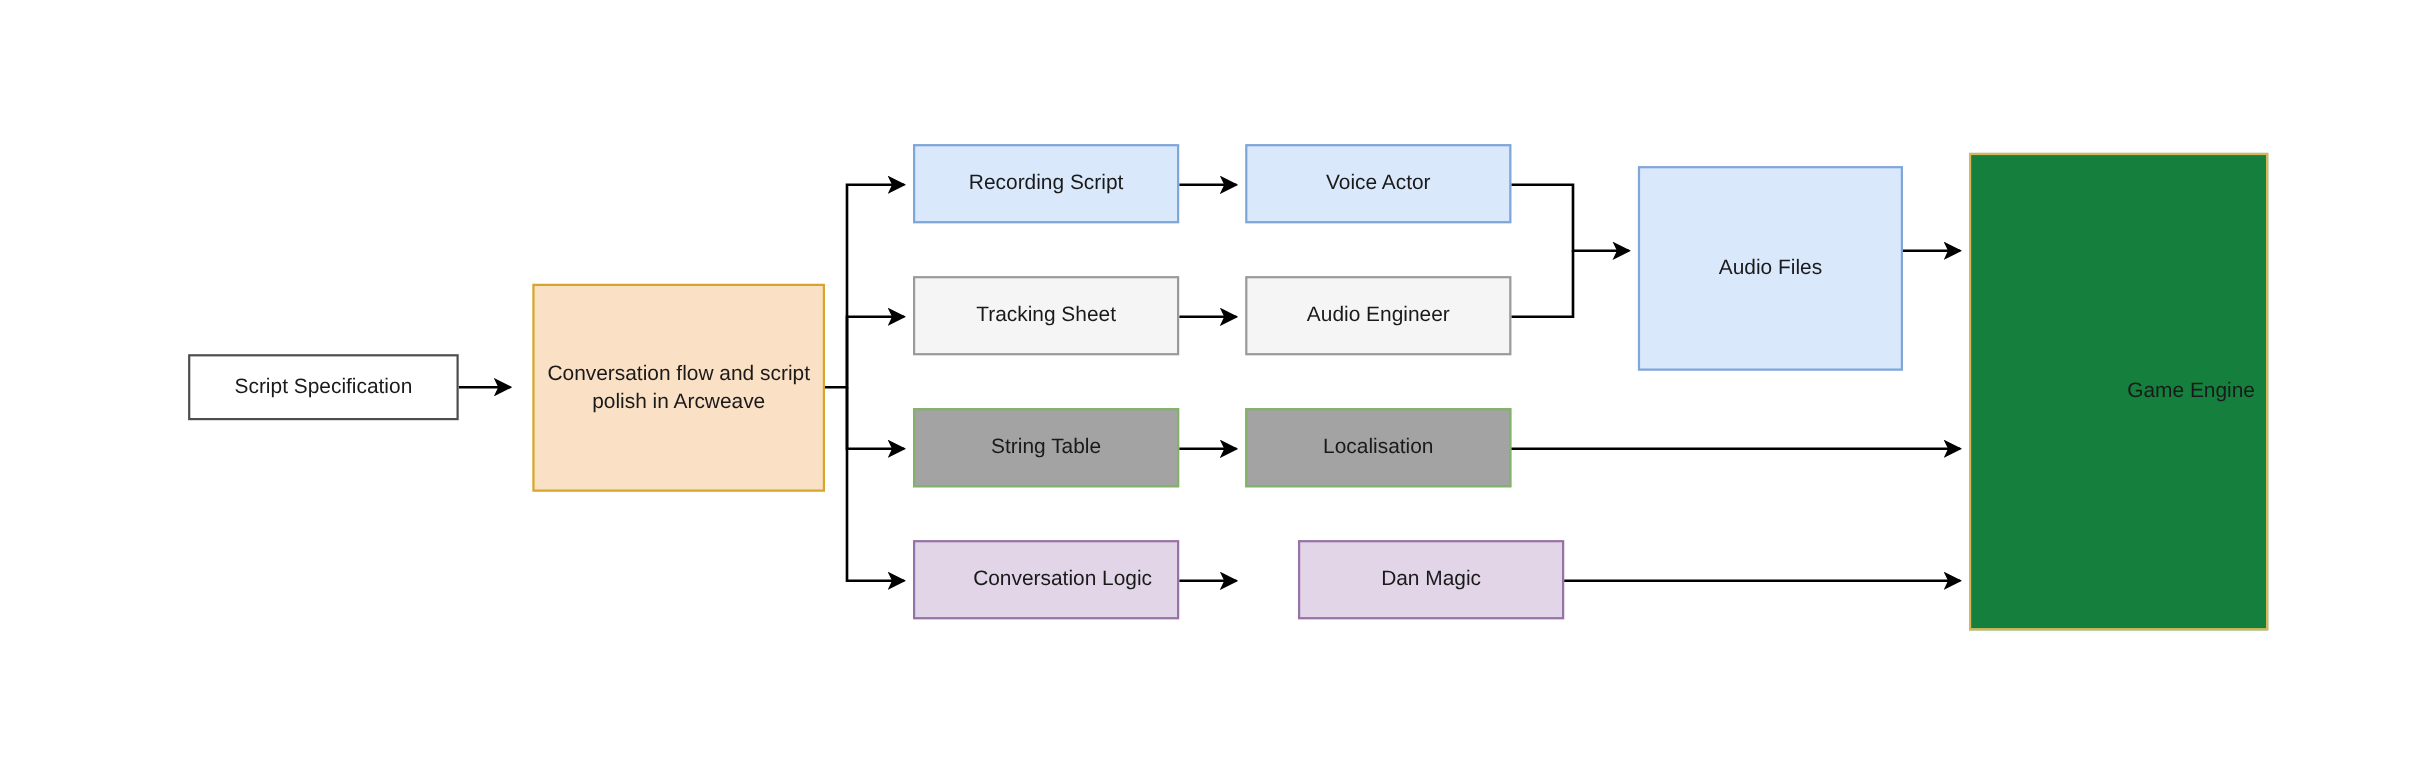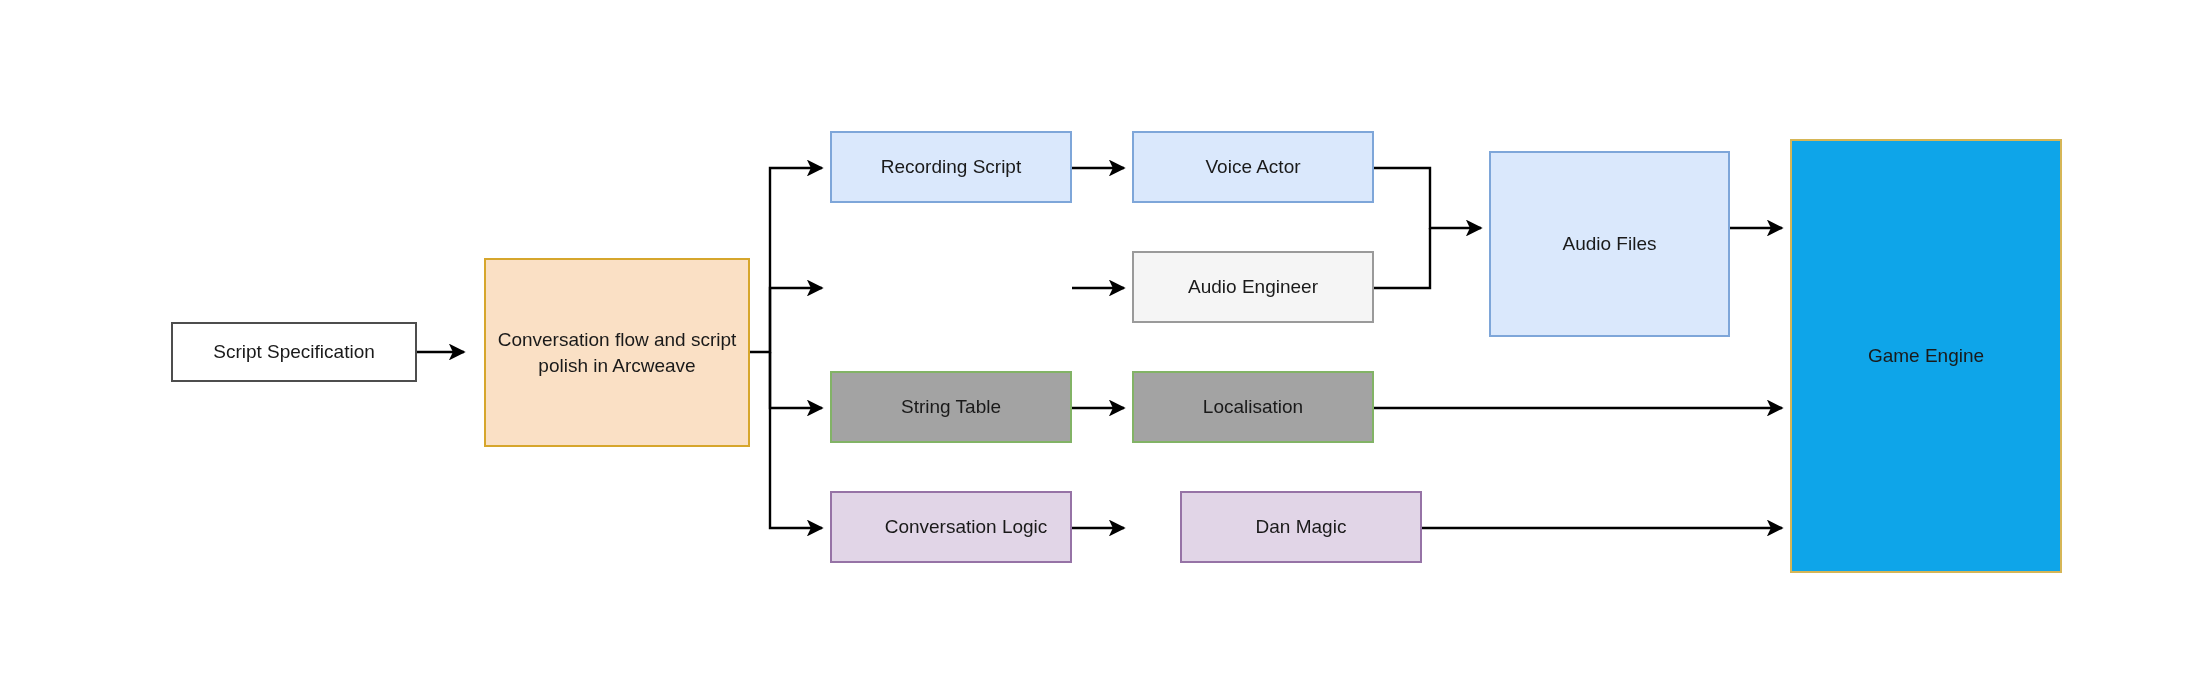--- a/index.html
+++ b/index.html
@@ -10,21 +10,21 @@
   .node{position:absolute;box-sizing:border-box;display:flex;align-items:center;
         justify-content:center;text-align:center;color:#1a1a1a;font-size:19px;
         line-height:26px;border-width:2px;border-style:solid;}
   .node span{display:block;padding:0 10px;}
   .n-white{background:#ffffff;border-color:#4d4d4d;}
   .n-orange{background:#fae0c5;border-color:#d6a62c;}
   .n-blue{background:#dae8fc;border-color:#7ea6d9;}
   .n-gray{background:#f5f5f5;border-color:#9a9a9a;}
   .n-green{background:#a3a3a3;border-color:#82b366;}
   .n-purple{background:#e1d5e7;border-color:#9673a6;}
-  .n-yellow{background:#0ea5e9;border-color:#d6b656;}
+  .n-yellow{background:#15803d;border-color:#d6b656;justify-content:flex-end;}
 </style>
 </head>
 <body>
 
 <div id="canvas">
 
   <svg class="edges" viewBox="0 0 2200 700" xmlns="http://www.w3.org/2000/svg">
     <defs>
       <marker id="arrow" viewBox="0 0 10 10" refX="9" refY="5" markerWidth="7" markerHeight="7" orient="auto-start-reverse">
         <path d="M 0 0 L 10 5 L 0 10 L 2.4 5 z" fill="#000000"></path>
@@ -60,20 +60,23 @@
   </div>
 
   <div class="node n-blue" style="left:830px;top:131px;width:242px;height:72px;">
     <span>Recording Script</span>
   </div>
 
   <div class="node n-blue" style="left:1132px;top:131px;width:242px;height:72px;">
     <span>Voice Actor</span>
   </div>
 
+  <div class="node n-gray" style="left:830px;top:251px;width:242px;height:72px;">
+    <span>Tracking Sheet</span>
+  </div>
 
   <div class="node n-gray" style="left:1132px;top:251px;width:242px;height:72px;">
     <span>Audio Engineer</span>
   </div>
 
   <div class="node n-green" style="left:830px;top:371px;width:242px;height:72px;">
     <span>String Table</span>
   </div>
 
   <div class="node n-green" style="left:1132px;top:371px;width:242px;height:72px;">

